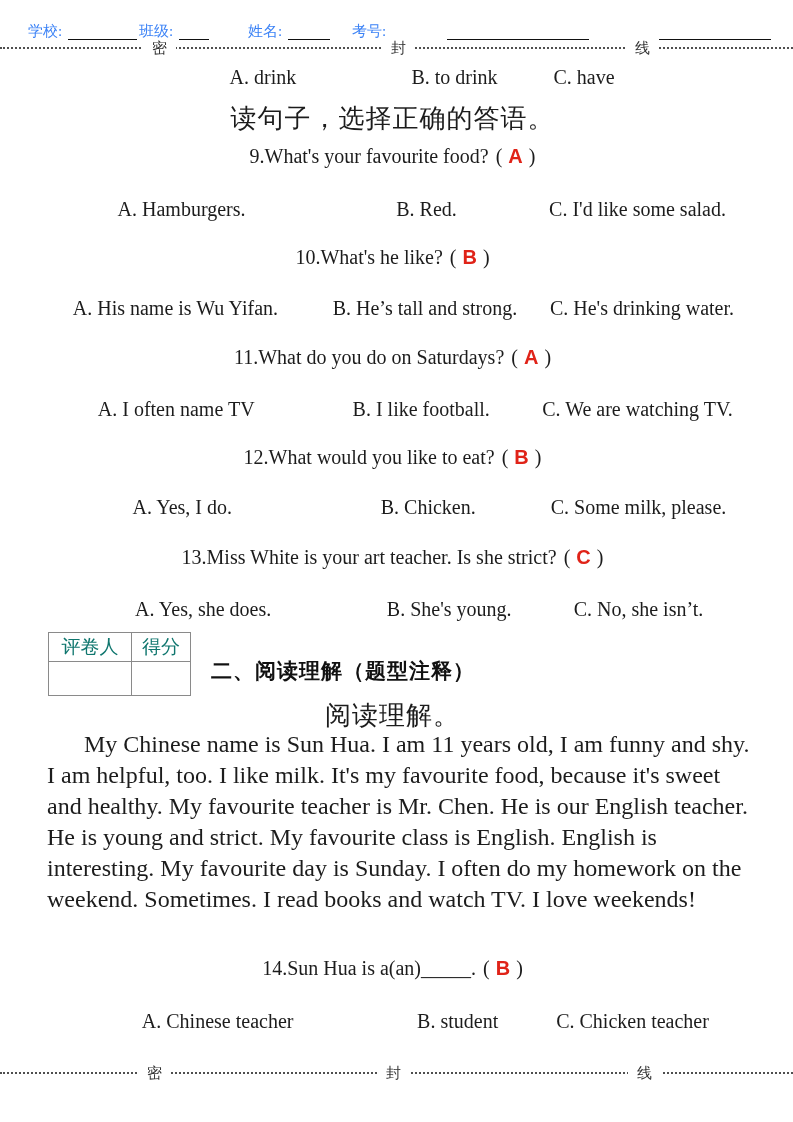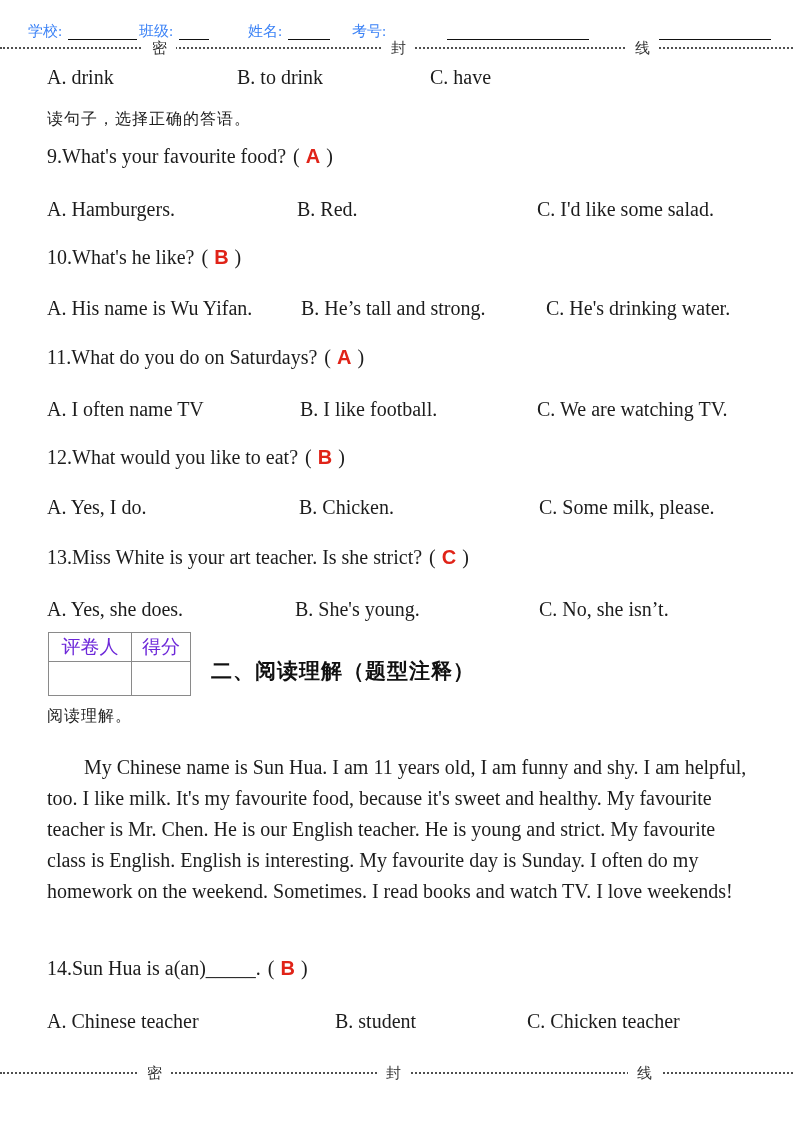--- a/index.html
+++ b/index.html
@@ -13,52 +13,52 @@
   
   .hlabel { position:absolute; font-size:15px; color:#3b82f6; top:22px; }
   .hline  { position:absolute; top:24px; height:16px; border-bottom:1.5px solid #111; }
   
   .seal { position:absolute; left:0; right:0; border-top:2px dotted #4f4f4f; }
   .seal-char {
     position:absolute; top:-10px; font-size:15px; color:#333;
     background:#fff; padding:0 9px; line-height:19px;
   }
   
-  .line { position:absolute; left:47px; right:40px; font-size:20px; line-height:30px; white-space:nowrap; }
-  .cn   { font-size:16px; letter-spacing:1px; }
+  .line { position:absolute; left:32px; right:40px; font-size:20px; line-height:30px; white-space:nowrap;text-align:center; }
+  .cn   { font-size:26px; letter-spacing:1px; }
   .opts span { display:inline-block; vertical-align:top; }
   .popen  { margin-left:7px; margin-right:6px; }
   .pclose { margin-left:6px; }
   .ans {
     color:#e02318; font-family:"Liberation Sans","DejaVu Sans",sans-serif;
     font-weight:600; font-size:20px;
   }
   .blank { letter-spacing:0; }
   
   .score-table {
     position:absolute; left:48px; top:632px; border-collapse:collapse;
   }
   .score-table td {
-    border:1px solid #8a8a8a; font-size:19px; text-align:center; color:#6d28d9;
+    border:1px solid #8a8a8a; font-size:19px; text-align:center; color:#0f766e;
     font-family:"Liberation Serif","DejaVu Serif",serif;
   }
   .score-table .r1 td { height:29px; }
   .score-table .r2 td { height:34px; }
   .score-table .c1 { width:83px; }
   .score-table .c2 { width:59px; }
   .section-title {
     position:absolute; left:211px; top:651px; font-size:21px; font-weight:bold;
     font-family:"Liberation Sans","DejaVu Sans",sans-serif; color:#111;
     letter-spacing:1px;
     margin-top:6px;
   }
   
   .passage {
     position:absolute; left:47px; top:729px; width:706px;
-    font-size:20px; line-height:31px; text-indent:37px; white-space:normal;margin-top:23px;
+    font-size:24px; line-height:31px; text-indent:37px; white-space:normal;
   }
   
   .watermark {
     position:absolute; left:0; right:0; top:1074px; text-align:center;
     font-size:19px; color:#4b4b4b;
     font-family:"Liberation Sans","DejaVu Sans",sans-serif;
   }
 </style>
 </head>
 <body>

